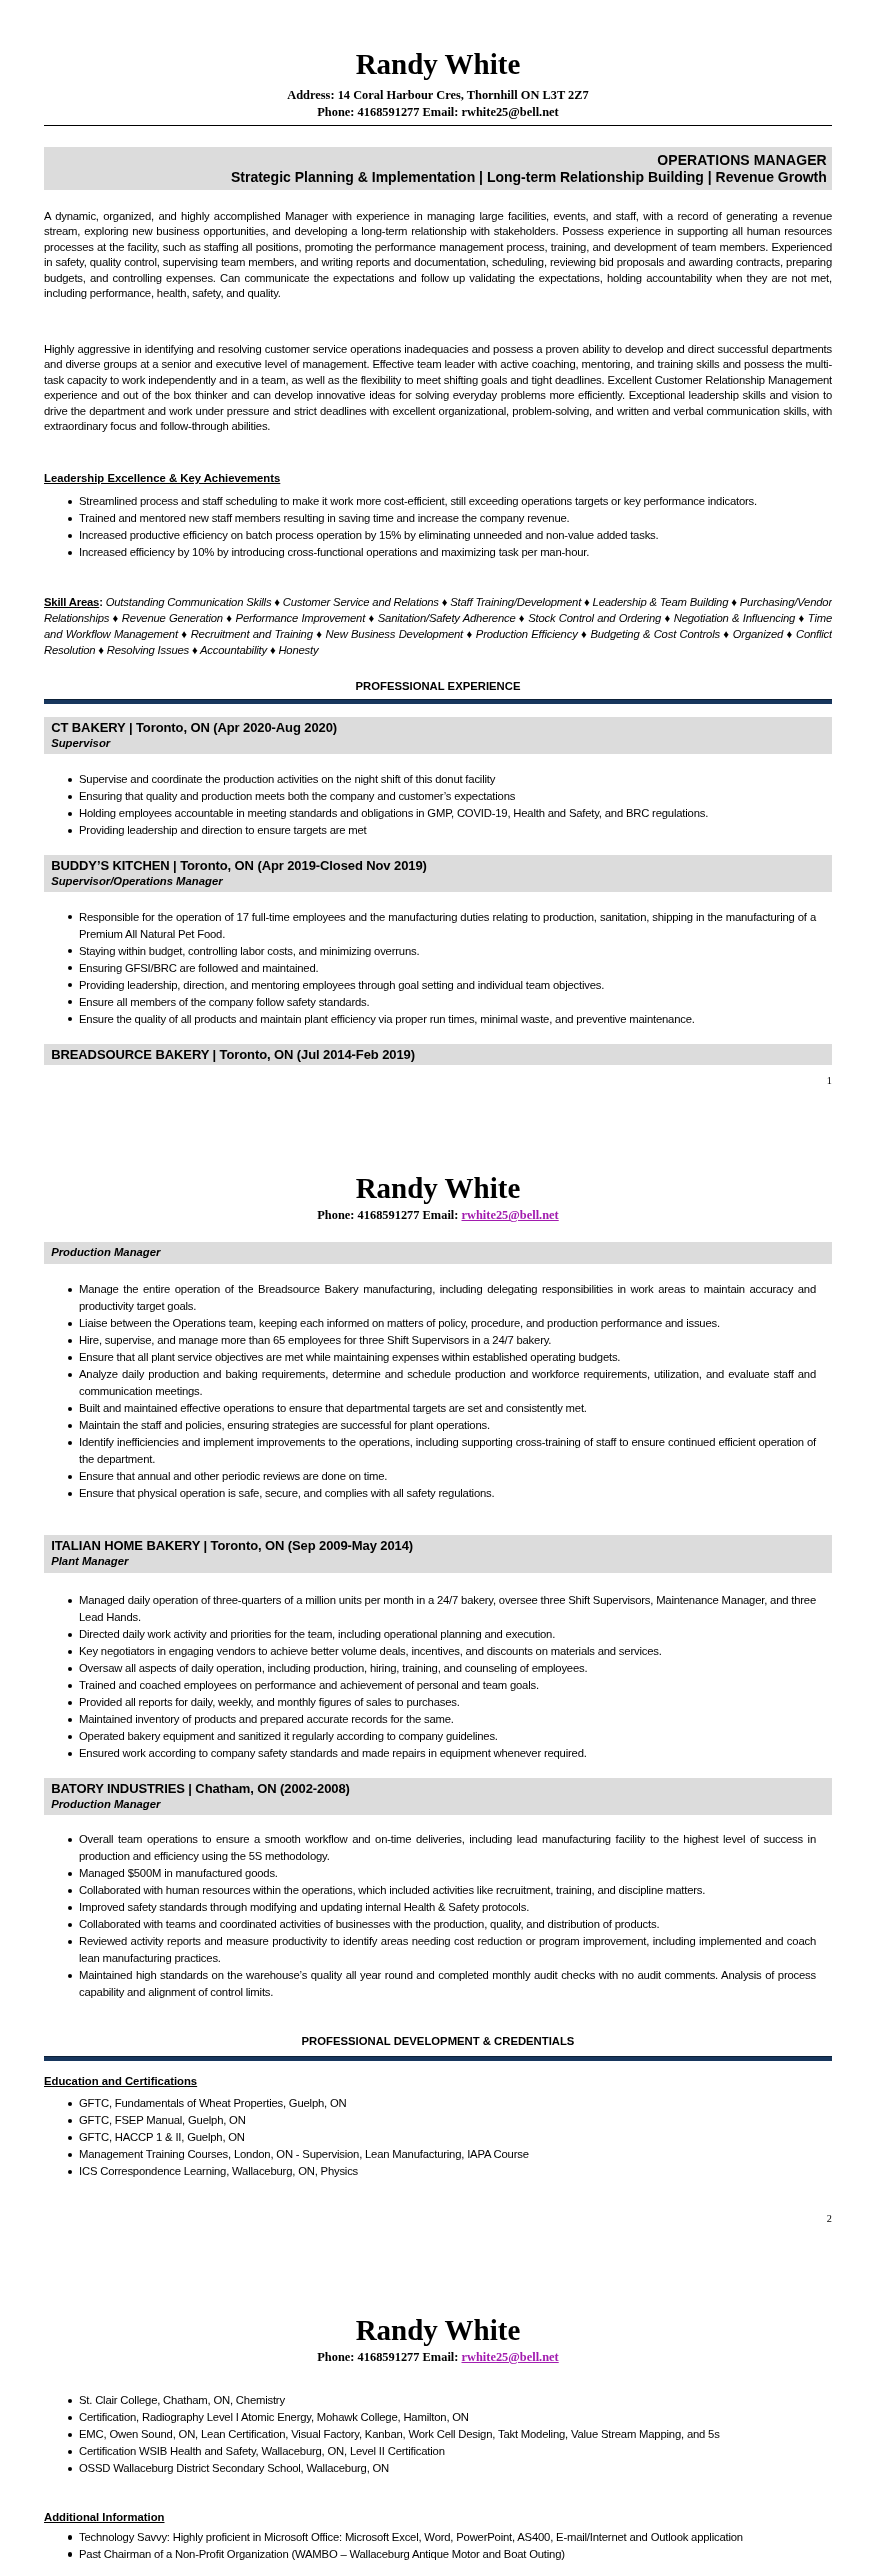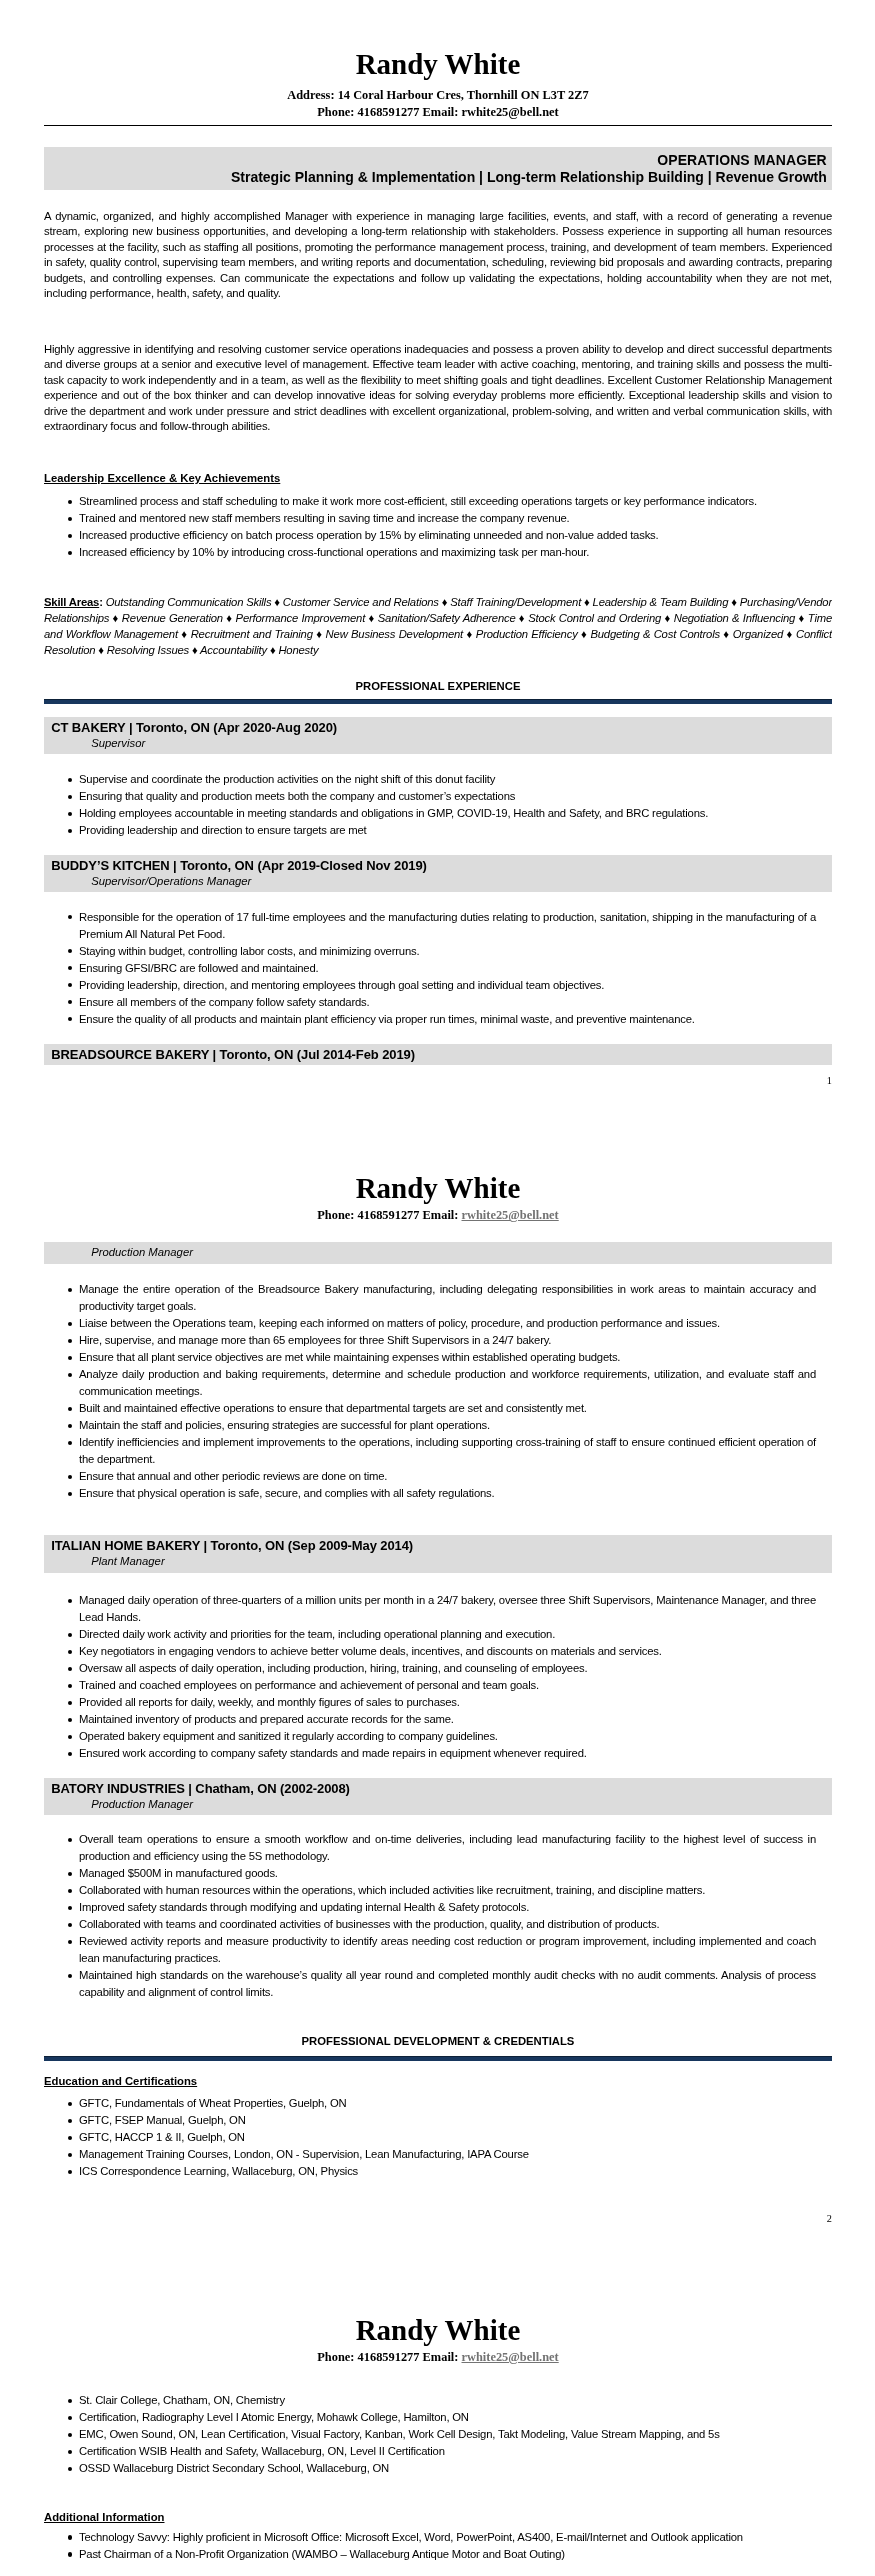--- a/index.html
+++ b/index.html
@@ -12,21 +12,21 @@
 
   
   .name{
     font-family:"Liberation Serif",serif;font-weight:bold;font-size:29px;
     line-height:31px;text-align:center;margin:0;
   }
   .contact{
     font-family:"Liberation Serif",serif;font-weight:bold;font-size:12.4px;
     line-height:16.5px;text-align:center;
   }
-  .email-link{color:#737373;text-decoration:underline;}
+  .email-link{color:#a21caf;text-decoration:underline;}
   .hr-black{border-top:1px solid #000;margin-top:5.2px;}
 
   
   .banner{
     background:#dcdcdc;text-align:right;margin-top:20.6px;padding:4.1px 5.2px 6.2px 5.2px;
   }
   .banner-title{font-size:14px;font-weight:bold;line-height:19.6px;letter-spacing:0.1px;}
   .banner-sub{font-size:14px;font-weight:bold;line-height:13.4px;}
 
   
@@ -60,21 +60,21 @@
 
   .center-head{
     font-size:11.3px;font-weight:bold;text-align:center;line-height:15.5px;margin:0;
   }
   .exp-head{margin-top:5.2px;}
   .hr-navy{height:4.1px;background:#17365d;border-top:0.5px solid #0d2138;margin-top:4.1px;}
 
   
   .job-banner{background:#dcdcdc;padding:3.1px 7.2px;}
   .job-company{font-size:13px;font-weight:bold;line-height:15.5px;letter-spacing:-0.1px;}
-  .job-role{font-size:11.3px;font-weight:normal;font-style:italic;line-height:15.5px;margin-left:40px;}
+  .job-role{font-size:11.3px;font-weight:bold;font-style:italic;line-height:15.5px;}
 
   .jb0{margin-top:13.4px;}
   .ul-job0{margin-top:16.5px;min-height:68px;}
   .jb1{margin-top:15.5px;}
   .ul-job1{margin-top:16.5px;min-height:119px;}
   .jb2{margin-top:15.5px;}
   .pagenum{
     font-family:"Liberation Serif",serif;font-size:10.3px;line-height:12.4px;
     text-align:right;
   }

